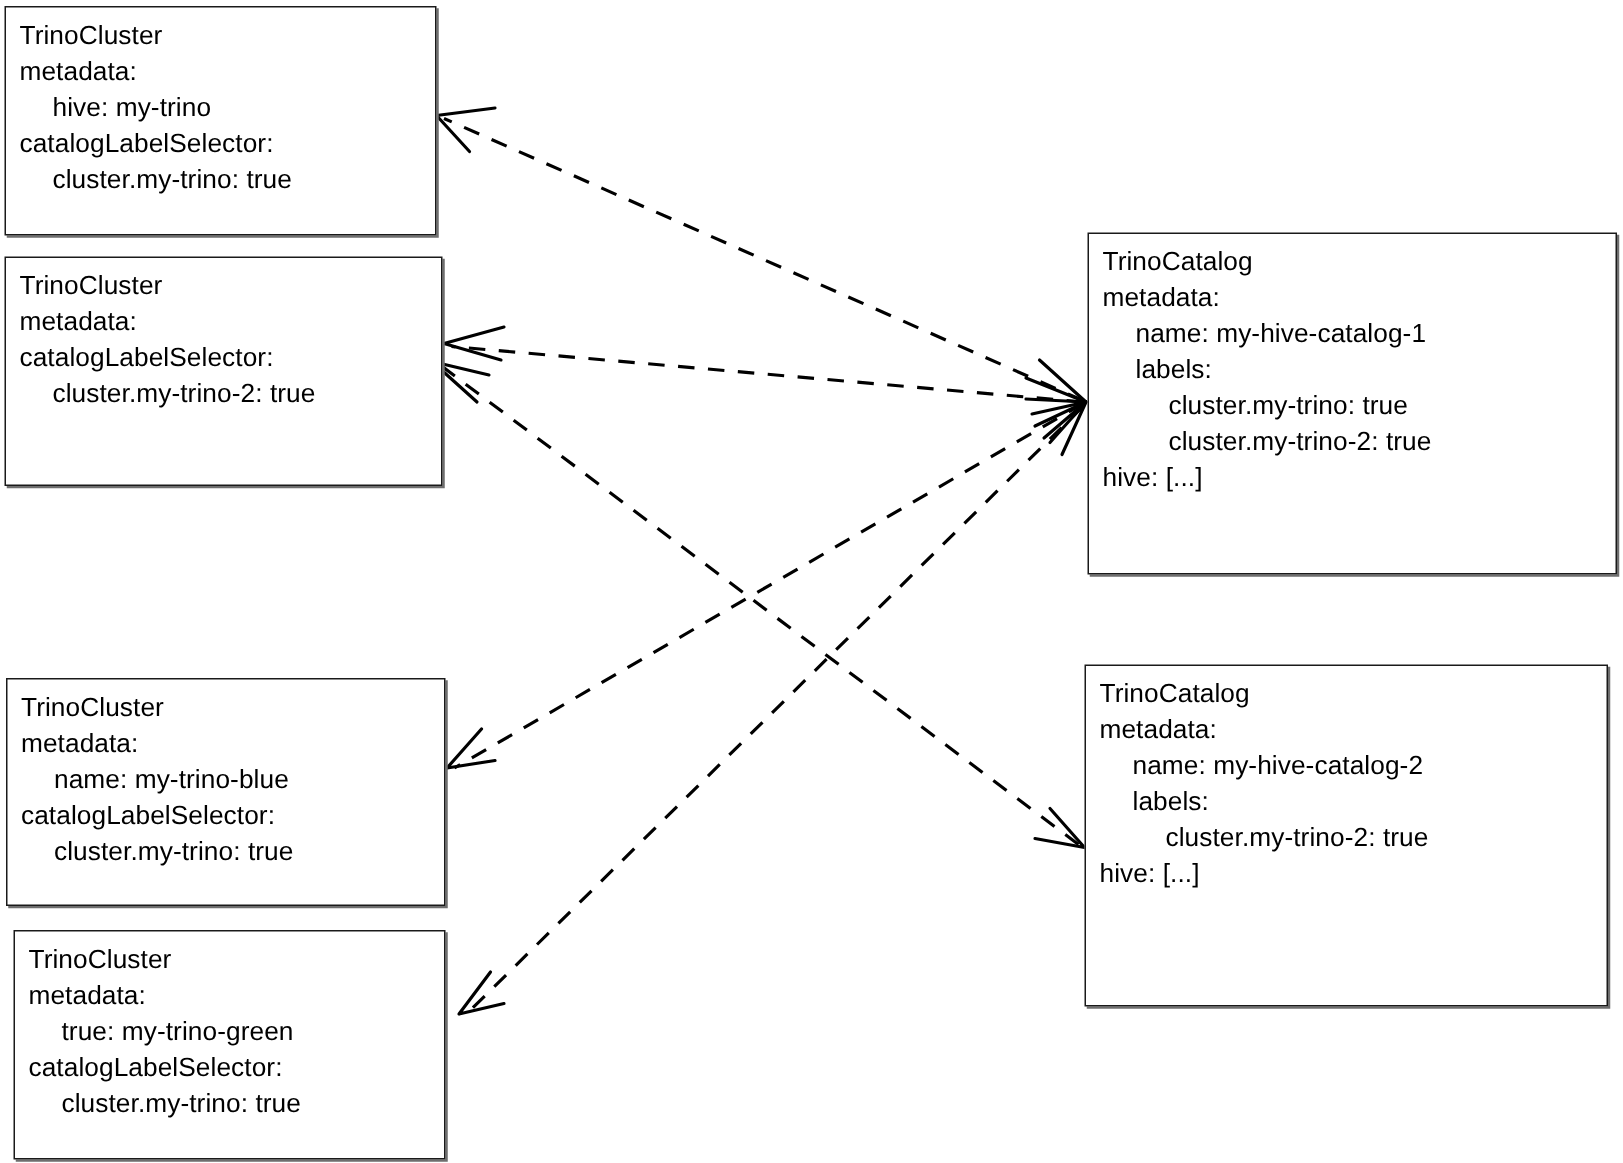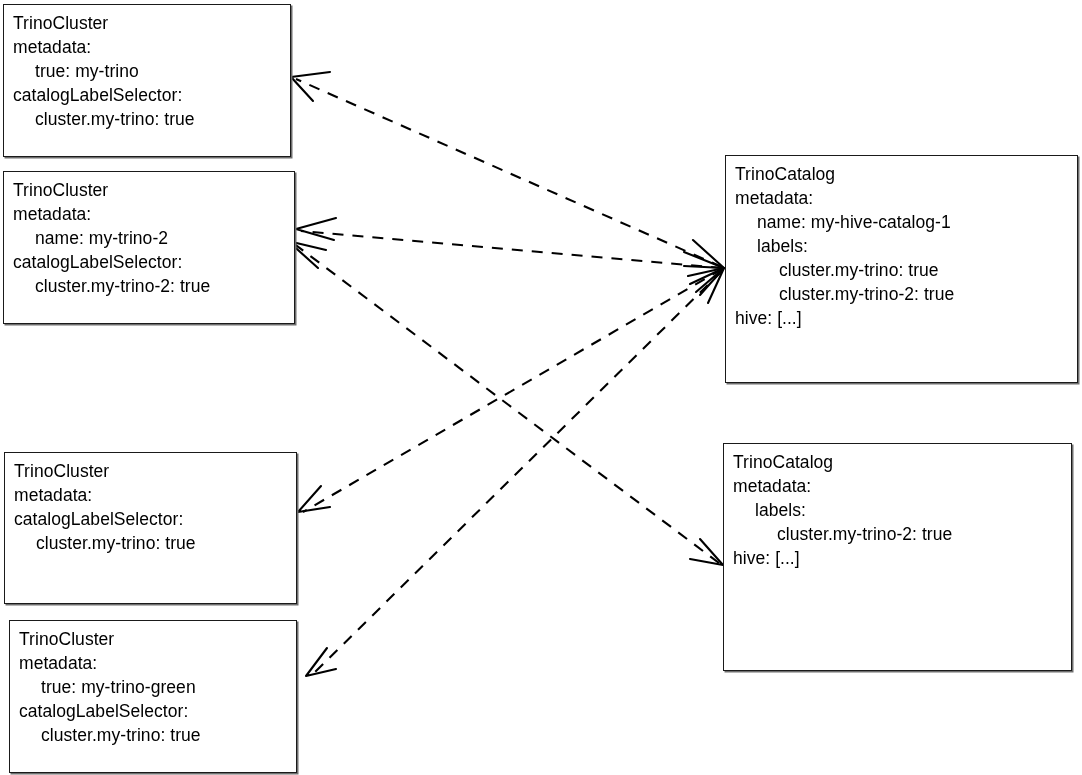--- a/index.html
+++ b/index.html
@@ -69,36 +69,36 @@
       <path d="M 724 268 L 684 252 M 724 268 L 688 276"></path>
       <path d="M 724 268 L 693 240 M 724 268 L 684 266"></path>
       <path d="M 724 268 L 700 295 M 724 268 L 690 284"></path>
       <path d="M 724 268 L 708 303 M 724 268 L 696 292"></path>
     </g>
   </svg>
 
   <div class="node" style="left:3px; top:4px; width:288px; height:153px;">
     <span class="line">TrinoCluster</span>
     <span class="line">metadata:</span>
-    <span class="line indent-1">true: my-trino</span>
+    <span class="line indent-1">hive: my-trino</span>
     <span class="line">catalogLabelSelector:</span>
     <span class="line indent-1">cluster.my-trino: true</span>
   </div>
 
   <div class="node" style="left:3px; top:171px; width:292px; height:153px;">
     <span class="line">TrinoCluster</span>
     <span class="line">metadata:</span>
-    <span class="line indent-1">name: my-trino-2</span>
     <span class="line">catalogLabelSelector:</span>
     <span class="line indent-1">cluster.my-trino-2: true</span>
   </div>
 
   <div class="node" style="left:4px; top:452px; width:293px; height:152px;">
     <span class="line">TrinoCluster</span>
     <span class="line">metadata:</span>
+    <span class="line indent-1">name: my-trino-blue</span>
     <span class="line">catalogLabelSelector:</span>
     <span class="line indent-1">cluster.my-trino: true</span>
   </div>
 
   <div class="node" style="left:9px; top:620px; width:288px; height:153px;">
     <span class="line">TrinoCluster</span>
     <span class="line">metadata:</span>
     <span class="line indent-1">true: my-trino-green</span>
     <span class="line">catalogLabelSelector:</span>
     <span class="line indent-1">cluster.my-trino: true</span>
@@ -110,18 +110,19 @@
     <span class="line indent-1">name: my-hive-catalog-1</span>
     <span class="line indent-1">labels:</span>
     <span class="line indent-2">cluster.my-trino: true</span>
     <span class="line indent-2">cluster.my-trino-2: true</span>
     <span class="line">hive: [...]</span>
   </div>
 
   <div class="node" style="left:723px; top:443px; width:349px; height:228px;">
     <span class="line">TrinoCatalog</span>
     <span class="line">metadata:</span>
+    <span class="line indent-1">name: my-hive-catalog-2</span>
     <span class="line indent-1">labels:</span>
     <span class="line indent-2">cluster.my-trino-2: true</span>
     <span class="line">hive: [...]</span>
   </div>
 
 </div>
 
 </body></html>

